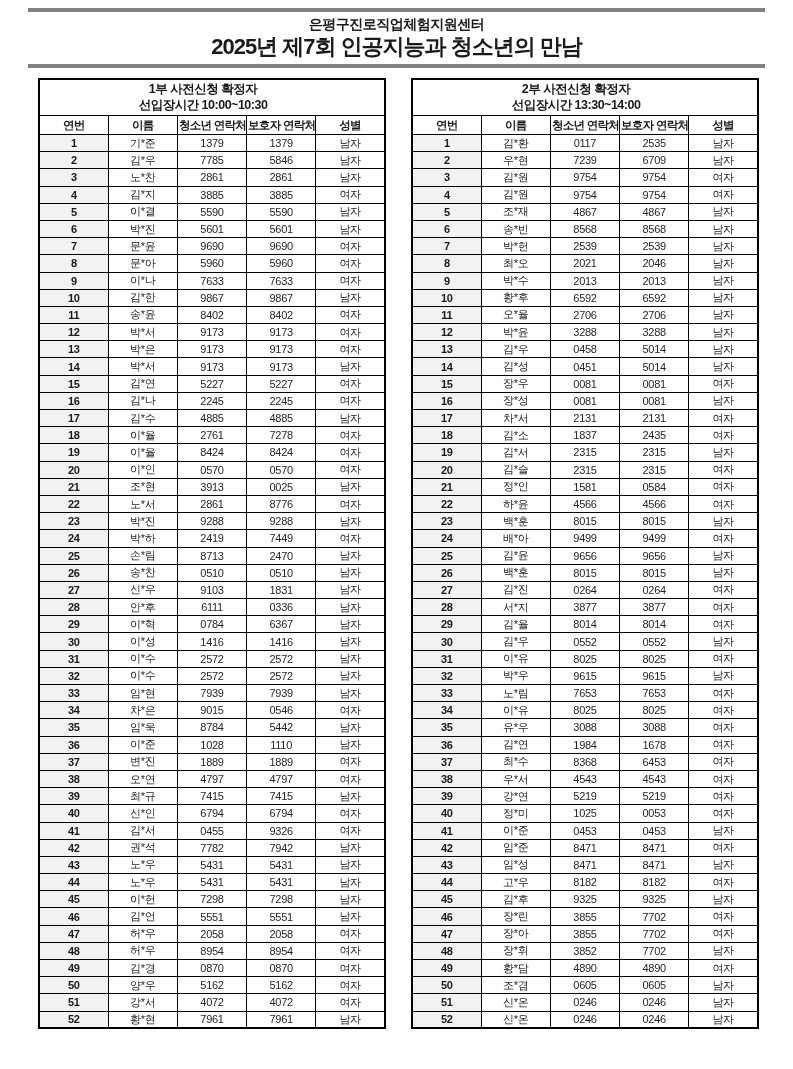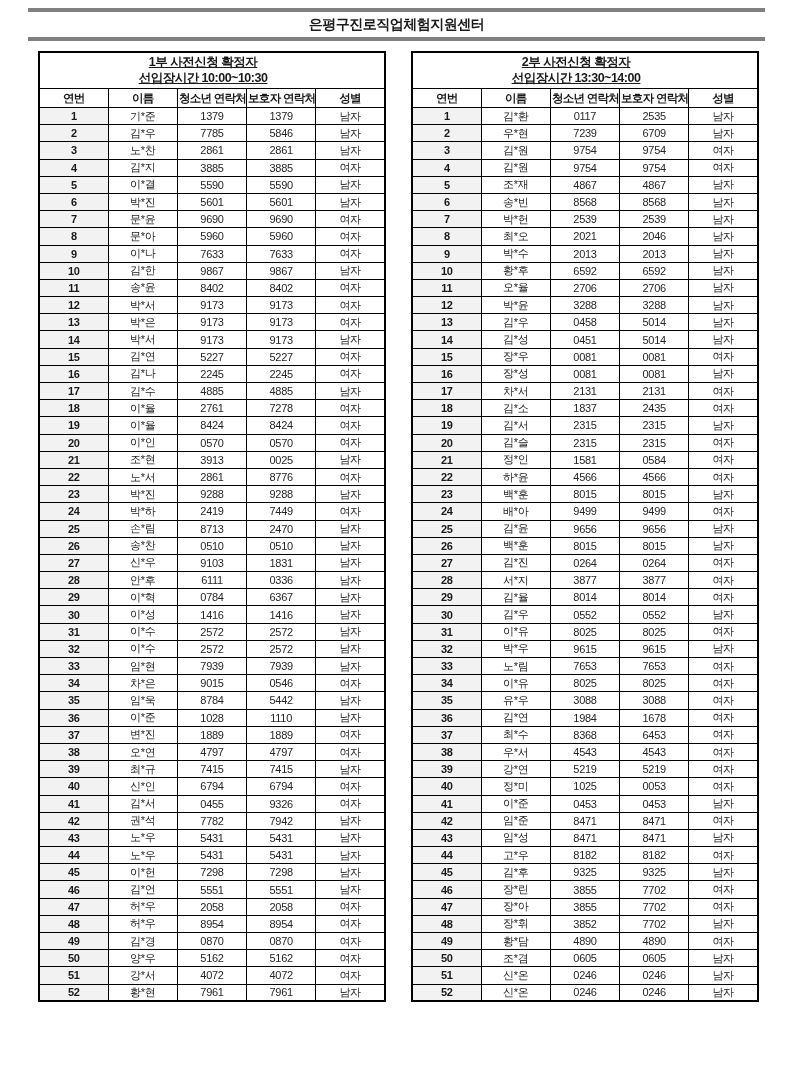--- a/index.html
+++ b/index.html
@@ -33,21 +33,20 @@
     vertical-align: middle;
     overflow: hidden;
     white-space: nowrap;
   }
   table.roster { border: 2px solid #000; }
   .caption-cell {
     font-size: 12.5px; font-weight: bold;
     line-height: 16px; padding: 1px 18px 2px 0;
     letter-spacing: -0.5px;
     background: #ffffff;
-    text-decoration: underline;
   }
   .colhead-row th {
     font-size: 11.5px; font-weight: bold;
     height: 19px; padding: 0 1px;
     letter-spacing: -0.7px;
     background: #ffffff;
   }
   tbody.data-body td {
     font-size: 11px;
     height: 17.2px;
@@ -68,20 +67,21 @@
 </style>
 </head>
 <body>
 
 <div class="page">
 
   <div class="rule"></div>
 
   <div class="doc-header">
     <div class="org-line">은평구진로직업체험지원센터</div>
+    <div class="title-line">2025년 제7회 인공지능과 청소년의 만남</div>
   </div>
 
   <div class="rule"></div>
 
   <div class="tables-wrap">
 
     <table class="roster">
       <thead>
         <tr>
           <th class="caption-cell" colspan="5">

